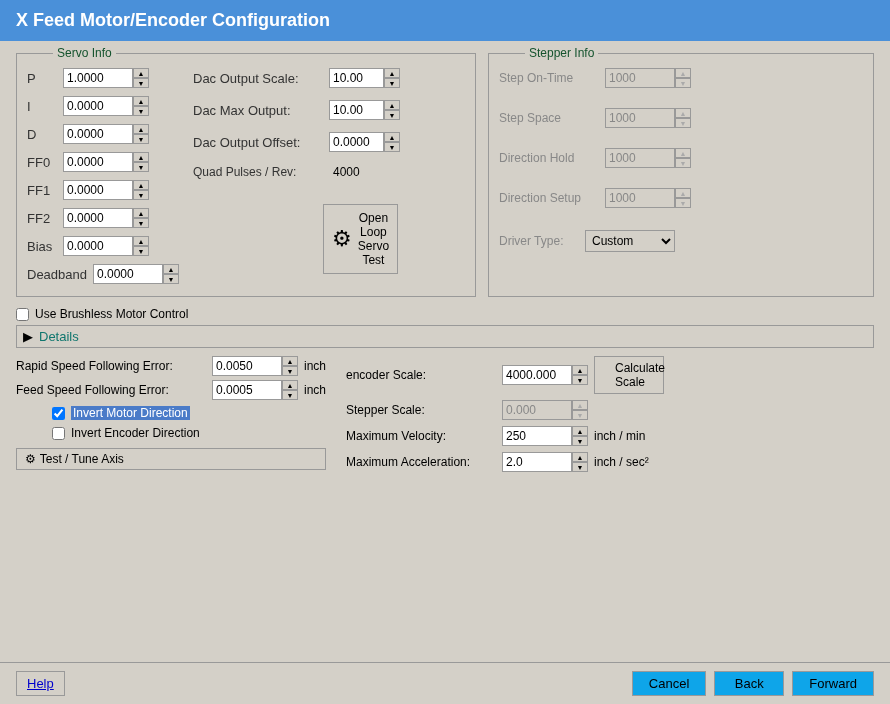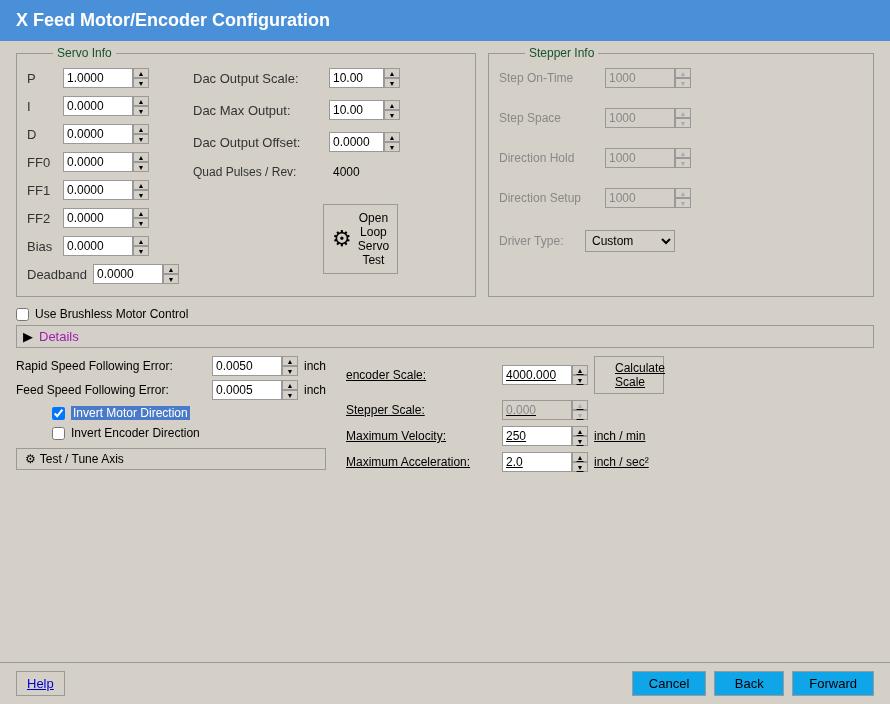--- a/index.html
+++ b/index.html
@@ -177,21 +177,21 @@
     .details-row {
       display: flex;
       align-items: center;
       gap: 6px;
       margin-bottom: 8px;
       border: 1px solid #999;
       padding: 3px 6px;
       background: #d4d0c8;
     }
     .details-label {
-      color: #a21caf;
+      color: #0f766e;
       cursor: pointer;
     }
     .bottom-two-col {
       display: flex;
       gap: 20px;
     }
     .bottom-left {
       display: flex;
       flex-direction: column;
       gap: 4px;
@@ -219,21 +219,20 @@
       margin-top: 2px;
       padding-left: 36px;
     }
     .checkbox-label {
       font-size: 12px;
     }
     .encoder-row {
       display: flex;
       align-items: center;
       gap: 6px;
-      text-decoration: underline;
     }
     .encoder-label {
       min-width: 150px;
       font-size: 12px;
     }
     .encoder-input {
       width: 90px;
       height: 20px;
     }
     .calc-btn {

